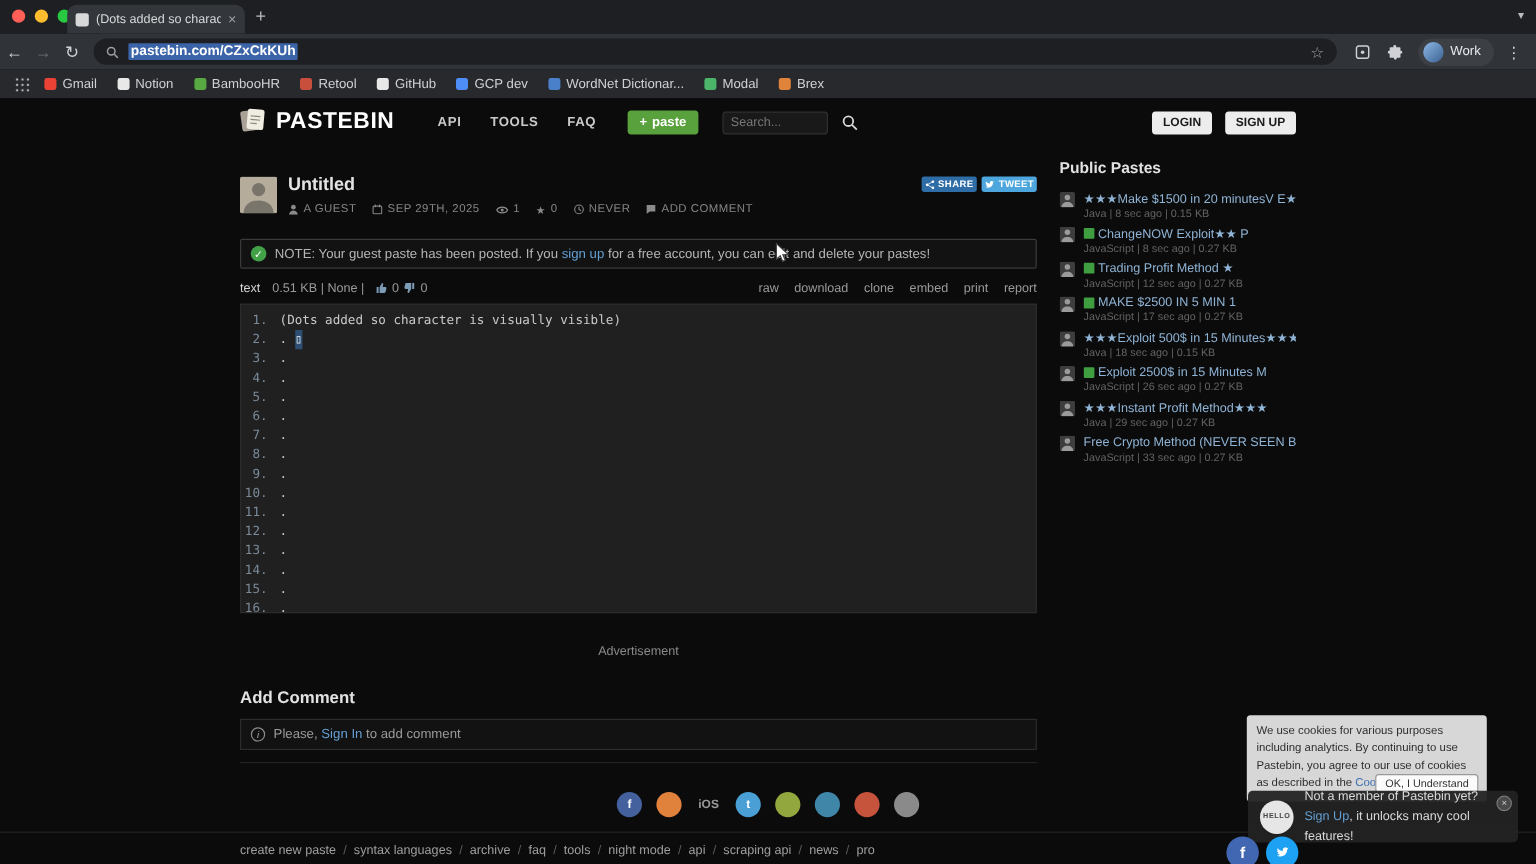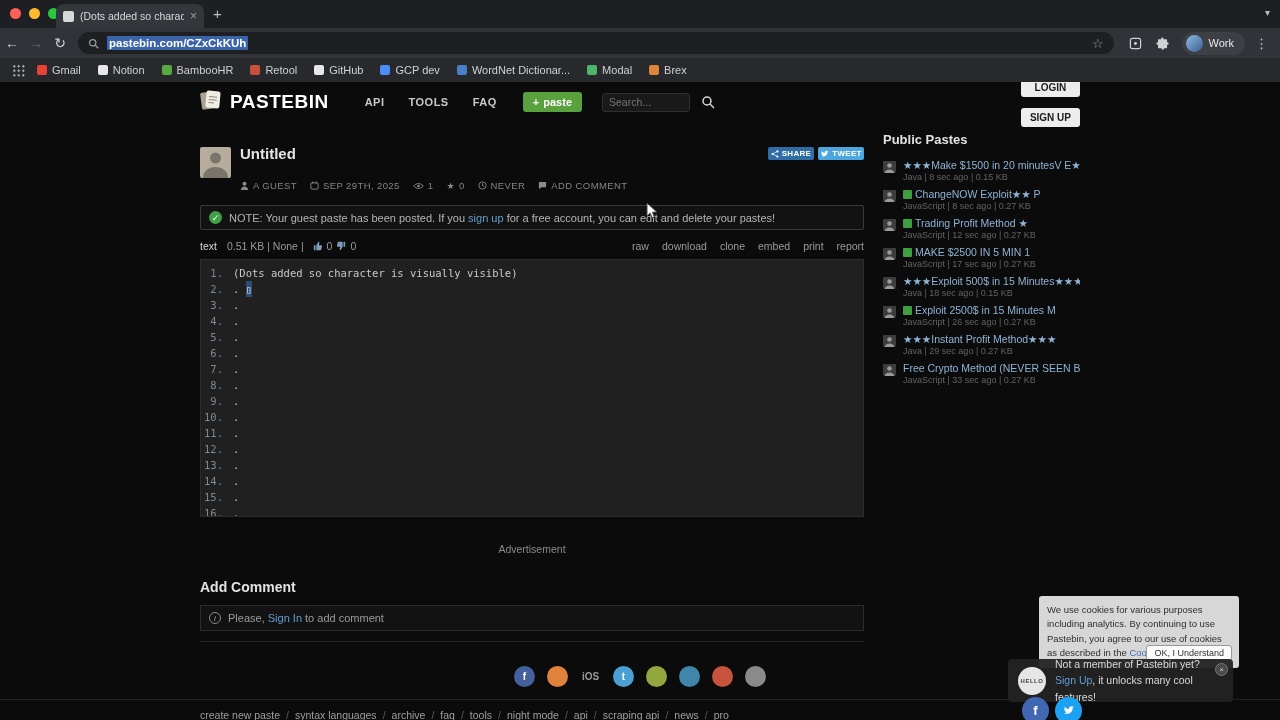--- a/index.html
+++ b/index.html
@@ -44,33 +44,33 @@
 
   .site-header { display:flex; align-items:center; height:34px; margin-top:3px; }
   .logo { display:flex; align-items:center; gap:8px; }
   .logo-text { font-size:19px; font-weight:bold; color:#fff; letter-spacing:.5px; }
   .nav { display:flex; gap:24px; margin-left:36px; }
   .nav span { font-size:11px; font-weight:bold; color:#c9c9c9; letter-spacing:.5px; cursor:pointer; }
   .paste-btn { margin-left:26px; background:#58a13c; color:#fff; font-size:11px; font-weight:bold; padding:4px 10px; border-radius:3px; border:none; display:flex; align-items:center; gap:4px; cursor:pointer; }
   .search-wrap { margin-left:20px; display:flex; align-items:center; gap:11px; }
   .search-input { width:88px; height:19px; background:#191919; border:1px solid #303030; border-radius:3px; color:#bbb; font-size:10.5px; padding:0 6px; }
   .search-input::placeholder { color:#777; }
-  .auth { margin-left:auto; display:flex; gap:11px;flex-direction:column; }
+  .auth { margin-left:auto; display:flex; gap:11px; }
   .auth .btn { background:#ededed; color:#1a1a1a; font-size:10px; font-weight:bold; padding:4px 9px; border-radius:3px; border:none; cursor:pointer; }
 
   .main { display:flex; margin-top:8px; }
   .content { width:664px; }
   .sidebar { width:197px; margin-left:19px; }
 
   .paste-head { position:relative; margin-top:18px; min-height:40px; }
   .avatar { position:absolute; left:0; top:2px; width:31px; height:31px; border-radius:2px; overflow:hidden; }
   .ph-text { margin-left:40px; }
   .paste-title { font-size:15px; font-weight:bold; color:#e4e4e4; }
   .meta { display:flex; align-items:center; gap:13px; margin-top:7px; font-size:9.5px; color:#858585; letter-spacing:.4px; }
-  .mi { display:flex; align-items:center; gap:4px; white-space:nowrap;margin-top:11px; }
+  .mi { display:flex; align-items:center; gap:4px; white-space:nowrap; }
   .mi .glyph { font-size:9px; color:#8a8a8a; }
   .share-col { position:absolute; right:0; top:2px; display:flex; flex-direction:row; gap:4px; }
   .share-btn { width:46px; height:13px; border-radius:2px; color:#fff; font-size:8px; font-weight:bold; display:flex; align-items:center; justify-content:center; gap:3px; border:none; cursor:pointer; letter-spacing:.3px; }
   .share-btn.share { background:#2f6da6; }
   .share-btn.tweet { background:#4da7de; }
 
   .note { margin-top:14px; border:1px solid #3a3a3a; background:#121212; border-radius:2px; height:25px; display:flex; align-items:center; padding:0 8px; gap:7px; font-size:11px; color:#b5b5b5; }
   .check { width:13px; height:13px; border-radius:50%; background:#42a047; color:#fff; font-size:9px; display:flex; align-items:center; justify-content:center; flex-shrink:0; }
   .link { color:#639fd2; cursor:pointer; }
 
@@ -111,21 +111,21 @@
   .footer-bar { border-top:1px solid #222; margin-top:12px; }
   .footer-links { display:flex; padding-top:9px; font-size:10.5px; color:#9f9f9f; }
   .flink { cursor:pointer; white-space:nowrap; }
   .flink + .flink::before { content:"/"; color:#5c5c5c; margin:0 6px; cursor:default; }
 
   
   .cookie { position:absolute; left:1039px; top:596px; width:200px; background:#d7d7d7; border-radius:3px; padding:7px 8px 8px 8px; font-size:9.5px; line-height:1.5; color:#2e2e2e; }
   .cookie .link { color:#3d6fb3; }
   .cookie-ok { position:absolute; right:7px; bottom:7px; background:#fbfbfb; border:1px solid #999; border-radius:3px; font-size:9px; color:#333; padding:2px 7px; cursor:pointer; }
 
-  .hello { position:absolute; left:1008px; top:659px; width:225px; height:43px; background:rgba(35,35,35,.95); border-radius:4px; display:flex; align-items:center; gap:9px; padding:0 10px; }
+  .hello { position:absolute; left:1040px; top:659px; width:225px; height:43px; background:rgba(35,35,35,.95); border-radius:4px; display:flex; align-items:center; gap:9px; padding:0 10px; }
   .hello-av { width:28px; height:28px; border-radius:50%; background:#e6e6e6; display:flex; align-items:center; justify-content:center; font-size:6px; font-weight:bold; color:#444; flex-shrink:0; letter-spacing:.5px; }
   .hello-text { font-size:10.5px; color:#d8d8d8; line-height:1.55; }
   .hello-close { position:absolute; top:4px; right:5px; width:13px; height:13px; border-radius:50%; background:#4a4a4a; border:1px solid #777; color:#ccc; font-size:8px; display:flex; align-items:center; justify-content:center; cursor:pointer; }
 
   .float-circle { position:absolute; width:27px; height:27px; border-radius:50%; color:#fff; font-weight:bold; font-size:13px; display:flex; align-items:center; justify-content:center; cursor:pointer; }
   .fc1 { left:1022px; top:697px; background:#4267b2; }
   .fc2 { left:1055px; top:697px; background:#1da1f2; }
 
   .cursor { position:absolute; left:646px; top:202px; pointer-events:none; }
 </style>

